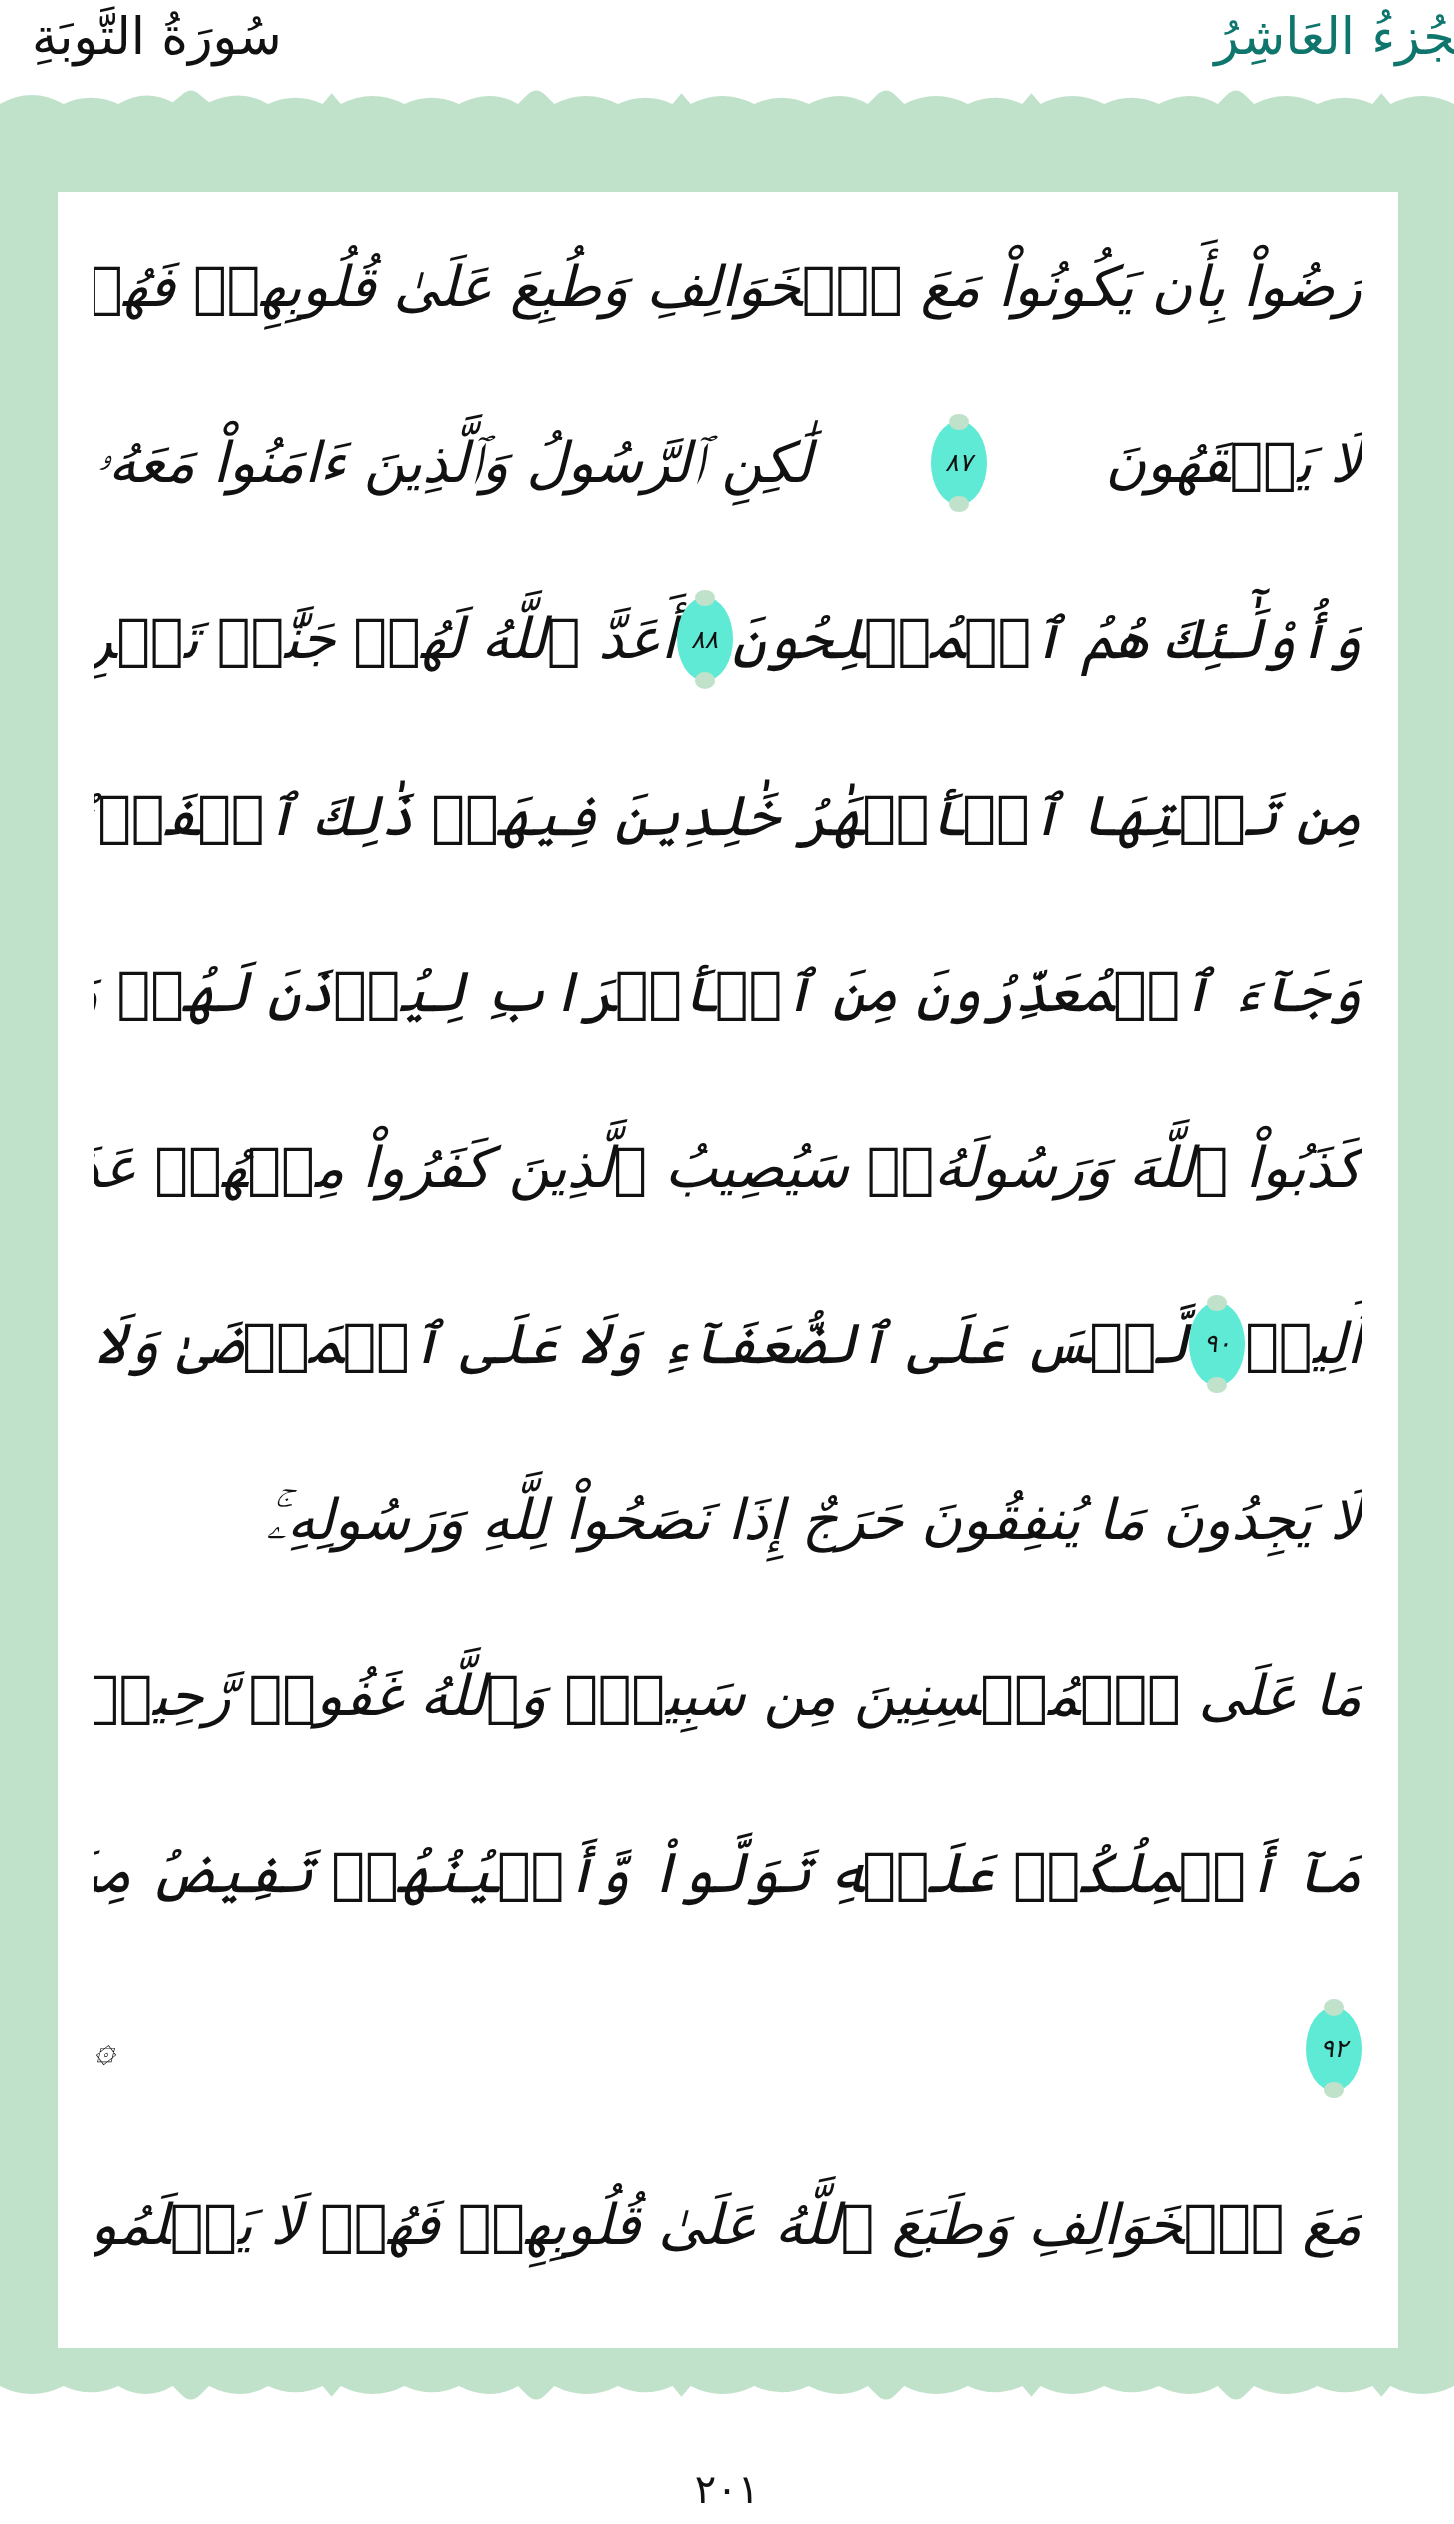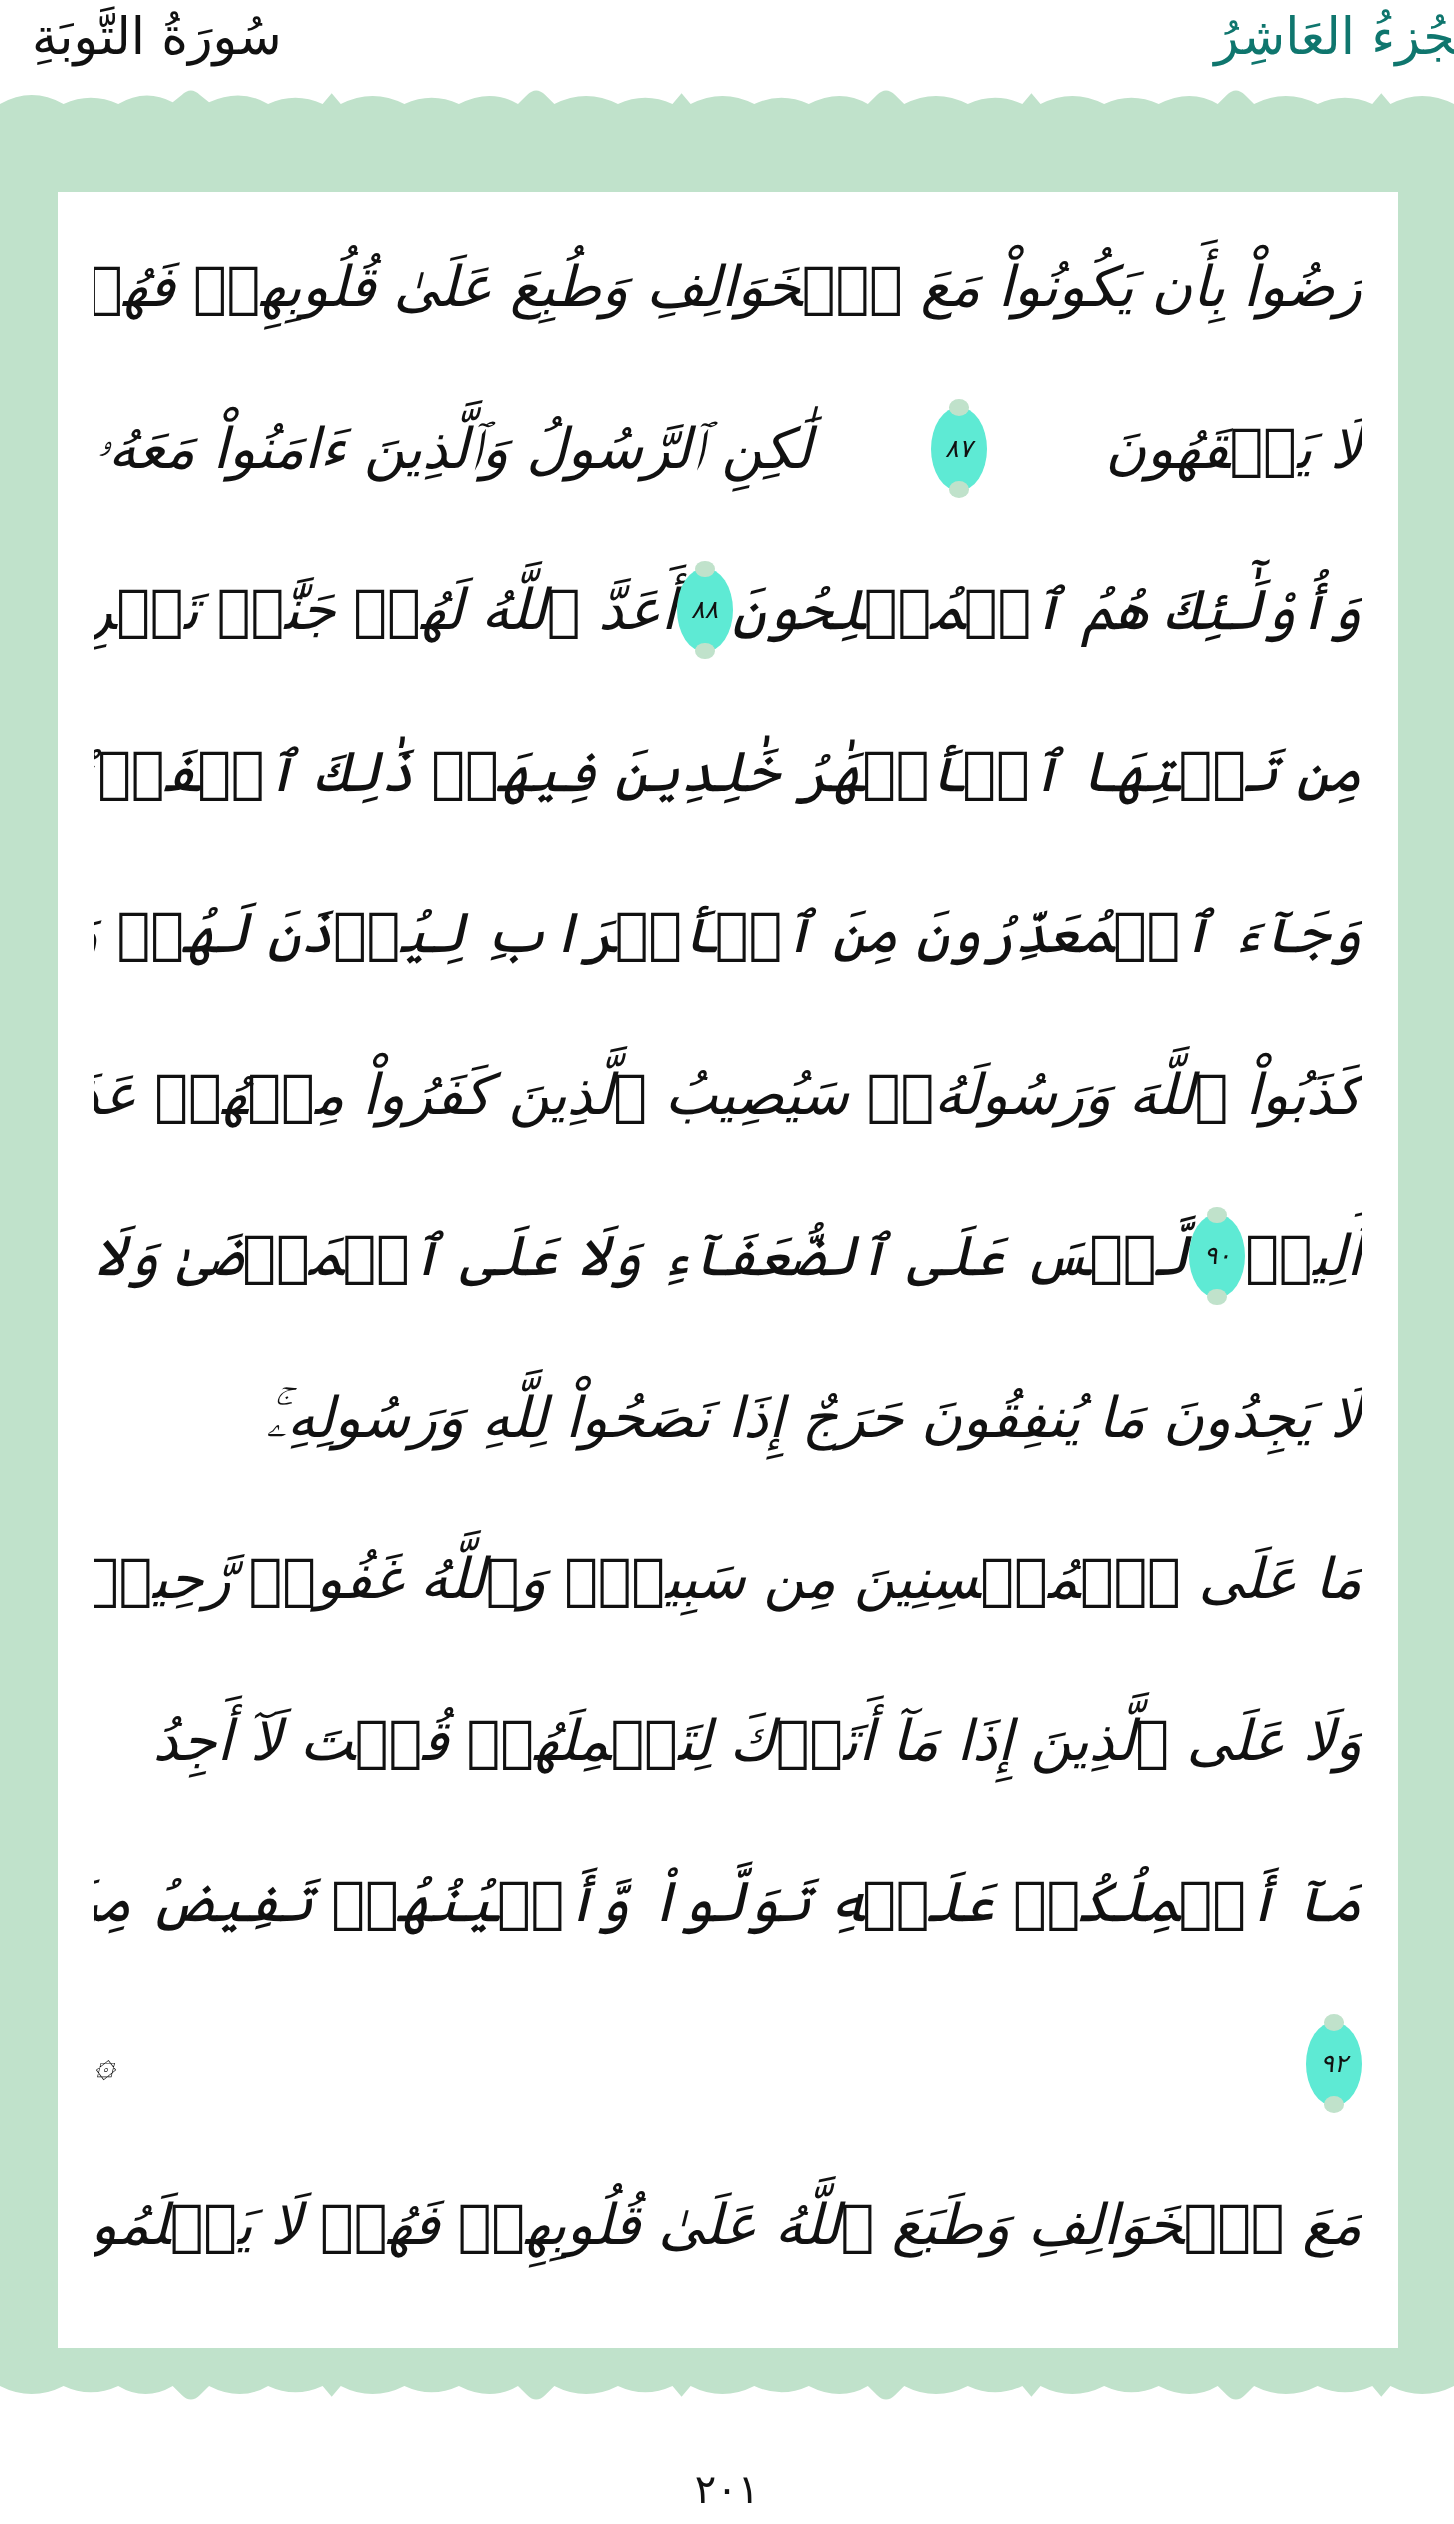--- a/index.html
+++ b/index.html
@@ -200,23 +200,20 @@
         <span class="ayah-marker">٩٠</span>
         <span class="seg">لَّيۡسَ عَلَى ٱلضُّعَفَآءِ وَلَا عَلَى ٱلۡمَرۡضَىٰ وَلَا عَلَى ٱلَّذِينَ</span>
       </div>
       <div class="line">
         <span class="seg">لَا يَجِدُونَ مَا يُنفِقُونَ حَرَجٌ إِذَا نَصَحُواْ لِلَّهِ وَرَسُولِهِۦۚ</span>
       </div>
       <div class="line">
         <span class="seg">مَا عَلَى ٱلۡمُحۡسِنِينَ مِن سَبِيلٖۚ وَٱللَّهُ غَفُورٞ رَّحِيمٞ</span>
       </div>
       <div class="line">
-        <span class="seg">وَلَا عَلَى ٱلَّذِينَ إِذَا مَآ أَتَوۡكَ لِتَحۡمِلَهُمۡ قُلۡتَ لَآ أَجِدُ</span>
-      </div>
-      <div class="line">
         <span class="seg">مَآ أَحۡمِلُكُمۡ عَلَيۡهِ تَوَلَّواْ وَّأَعۡيُنُهُمۡ تَفِيضُ مِنَ ٱلدَّمۡعِ</span>
       </div>
       <div class="line">
         <span class="ayah-marker">٩٢</span>
         <span class="hizb-star">۞</span>
       </div>
       <div class="line">
         <span class="seg">مَعَ ٱلۡخَوَالِفِ وَطَبَعَ ٱللَّهُ عَلَىٰ قُلُوبِهِمۡ فَهُمۡ لَا يَعۡلَمُونَ</span>
       </div>
     </div>

